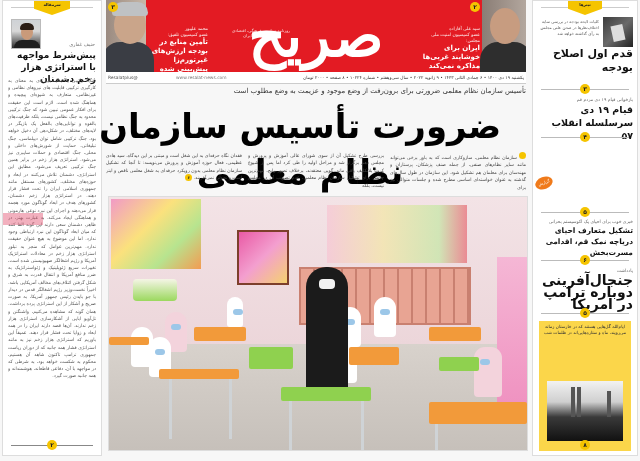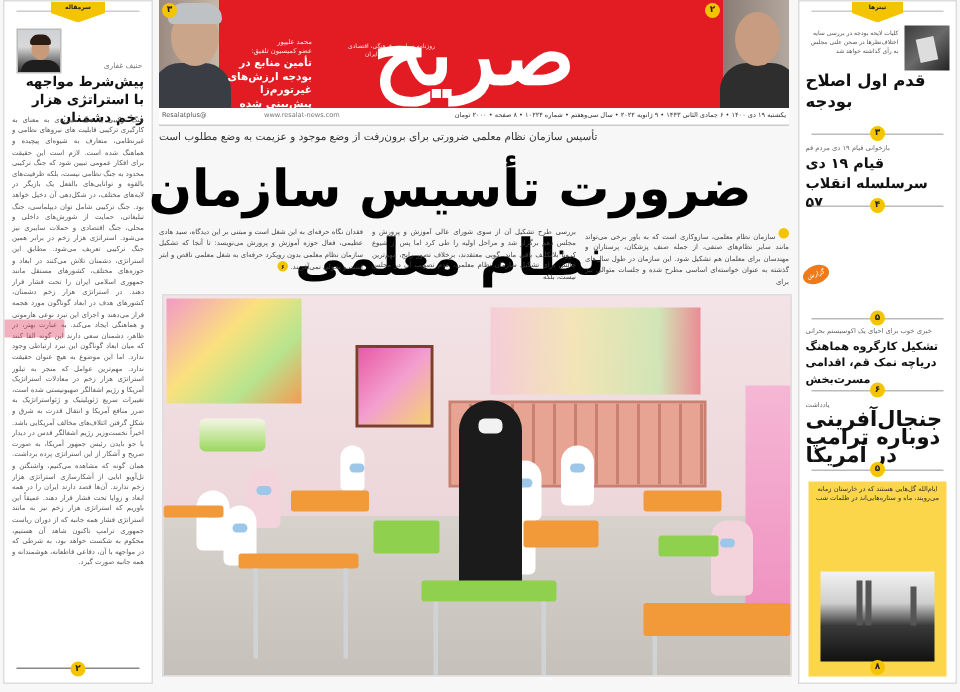--- a/index.html
+++ b/index.html
@@ -39,21 +39,21 @@
   .mast-teaser .title { font-size: 7px; font-weight: bold; line-height: 9px; }
   .logo { position: absolute; left: 115px; top: 0; width: 190px; height: 72px; color: #fff; font-size: 58px; font-weight: bold; line-height: 72px; text-align: center; letter-spacing: -2px; font-family: "DejaVu Serif", serif; }
   .logo-slogan { position: absolute; left: 125px; top: 28px; width: 60px; font-size: 4px; color: #fff; line-height: 5px; opacity: 0.85; text-align: center; }
 
   .mast-strip { position: absolute; left: 106px; top: 72px; width: 420px; height: 12px; background: #fff; border-bottom: 1px solid #ccc; font-size: 4.4px; line-height: 12px; color: #333; white-space: nowrap; overflow: hidden; }
   .strip-handle { position: absolute; left: 2px; top: 0; color: #555; }
   .strip-website { position: absolute; left: 70px; top: 0; color: #777; }
   .strip-date { position: absolute; right: 2px; top: 0; }
 
   
-  .subhead { position: absolute; left: 106px; top: 87px; width: 420px; text-align: left; font-size: 7px; color: #333; }
+  .subhead { position: absolute; left: 106px; top: 87px; width: 420px; text-align: right; font-size: 7px; color: #333; }
   .main-headline { position: absolute; left: 90px; top: 103px; width: 420px; text-align: center; font-size: 34px; font-weight: bold; color: #000; line-height: 46px; letter-spacing: -1px; font-family: "DejaVu Sans", sans-serif; }
   .body-cols { position: absolute; left: 106px; top: 152px; width: 420px; height: 42px; display: flex; flex-direction: row; gap: 6px; }
   .body-col { flex: 1; font-size: 4.6px; line-height: 7.4px; color: #444; text-align: justify; overflow: hidden; }
   .body-num { display: inline-block; width: 7px; height: 7px; border-radius: 50%; background: #f5c400; font-size: 4px; line-height: 7px; text-align: center; color: #222; font-weight: bold; }
 
   
   .photo { position: absolute; left: 108px; top: 196px; width: 420px; height: 255px; overflow: hidden; background: #f0dede; border: 1px solid #ddd; }
   .wall { position: absolute; left: 0; top: 0; width: 100%; height: 58%; background: linear-gradient(#f3e3e6, #ecd6da); }
   .floor { position: absolute; left: 0; bottom: 0; width: 100%; height: 42%; background: linear-gradient(#d8d2cc, #c6c0ba); }
   .poster1 { position: absolute; left: 2px; top: 2px; width: 90px; height: 70px; background: linear-gradient(135deg,#f19ac6,#fbe17d 40%,#b7e48f 70%,#f39c52); }
@@ -72,21 +72,21 @@
   .kid .mask { position: absolute; left: 6px; top: 12px; width: 10px; height: 6px; background: #9cc7e8; border-radius: 3px; }
   .kid.pink { background: #f3d3dc; }
 
   
   .right-col { position: absolute; left: 532px; top: 0; width: 106px; height: 456px; background: #fff; border: 1px solid #ddd; }
   .right-col .tag-badge { width: 34px; }
   .right-col .rule-top { position: absolute; left: 8px; right: 8px; top: 6px; height: 1px; background: #ccc; }
   .rc-photo { position: absolute; left: 5px; top: 16px; width: 30px; height: 30px; background: linear-gradient(135deg,#3c3c3c,#6a6a6a 50%,#222); }
   .rc-photo .sheet { position: absolute; left: 9px; top: 8px; width: 12px; height: 16px; background: #ddd; transform: rotate(-12deg); }
   .rc-teaser-text { position: absolute; right: 40px; left: 40px; top: 18px; width: 56px; font-size: 4px; line-height: 6px; color: #555; text-align: right; }
-  .rc-block { position: absolute; left: 4px; right: 4px; text-align: left; }
+  .rc-block { position: absolute; left: 4px; right: 4px; text-align: right; }
   .rc-kicker { font-size: 4.5px; color: #666; line-height: 7px; }
   .rc-title { font-weight: bold; color: #111; }
   .rc-sep { position: absolute; left: 8px; right: 8px; height: 1px; background: #bbb; }
   .rc-num { position: absolute; left: 50%; transform: translateX(-50%); }
   .breaking-tag { position: absolute; left: 2px; top: 176px; width: 18px; height: 12px; background: #f07a1a; border-radius: 50%; color: #fff; font-size: 4px; line-height: 12px; text-align: center; transform: rotate(-20deg); }
   .yellow-box { position: absolute; left: 6px; right: 6px; top: 320px; height: 130px; background: #fbd64a; text-align: center; }
   .yellow-box .yb-kicker { font-size: 4.4px; line-height: 6px; color: #333; padding: 3px 4px 0; }
   .yellow-box .yb-title { font-size: 15px; font-weight: bold; line-height: 17px; color: #111; }
   .yb-photo { position: absolute; left: 8px; right: 8px; top: 60px; height: 60px; background: linear-gradient(#f2f2f2 0%, #cfcfcf 35%, #3a3a3a 60%, #111 100%); }
   .yb-photo .tower { position: absolute; top: 6px; width: 4px; height: 30px; background: #555; }
@@ -124,20 +124,25 @@
     <div class="num-badge" style="left:2px;top:2px;">۳</div>
     <div class="mast-teaser" style="left:40px;top:26px;width:62px;">
       <div class="kicker">محمد علیپور</div>
       <div class="kicker">عضو کمیسیون تلفیق:</div>
       <div class="title">تأمین منابع در بودجه ارزش‌های غیرتورم‌زا پیش‌بینی شده است</div>
     </div>
 
     <div class="logo">صریح</div>
     <div class="logo-slogan">روزنامه سیاسی، فرهنگی، اقتصادی و اجتماعی صبح ایران</div>
 
+    <div class="mast-teaser" style="right:46px;top:26px;width:62px;">
+      <div class="kicker">سید علی آقازاده</div>
+      <div class="kicker">عضو کمیسیون امنیت ملی مجلس:</div>
+      <div class="title">ایران برای خوشایند غربی‌ها مذاکره نمی‌کند</div>
+    </div>
     <div class="mast-right-photo">
       <div class="suit"></div>
         <div class="head"></div>
     </div>
     <div class="num-badge" style="right:46px;top:2px;">۲</div>
   </div>
 
   <div class="mast-strip">
     <span class="strip-handle">@Resalatplus</span>
     <span class="strip-website">www.resalat-news.com</span>
@@ -238,21 +243,21 @@
     </div>
     <div class="rc-sep" style="top:136px;"></div>
     <div class="page-num rc-num" style="top:131px;">۴</div>
 
     <div class="breaking-tag">گزارش</div>
     <div class="rc-sep" style="top:211px;"></div>
     <div class="page-num rc-num" style="top:206px;">۵</div>
 
     <div class="rc-block" style="top:217px;">
       <div class="rc-kicker">خبری خوب برای احیای یک اکوسیستم بحرانی</div>
-      <div class="rc-title" style="font-size:7.5px;line-height:11px;">تشکیل کارگروه هماهنگ دریاچه نمک قم، اقدامی مسرت‌بخش</div>
+      <div class="rc-title" style="font-size:7.5px;line-height:11px;">تشکیل متعارف احیای دریاچه نمک قم، اقدامی مسرت‌بخش</div>
     </div>
     <div class="rc-sep" style="top:259px;"></div>
     <div class="page-num rc-num" style="top:254px;">۶</div>
 
     <div class="rc-block" style="top:266px;">
       <div class="rc-kicker">یادداشت</div>
       <div class="rc-title" style="font-size:14px;line-height:12px;">جنجال‌آفرینی دوباره ترامپ در آمریکا</div>
     </div>
     <div class="rc-sep" style="top:312px;"></div>
     <div class="page-num rc-num" style="top:307px;">۵</div>

